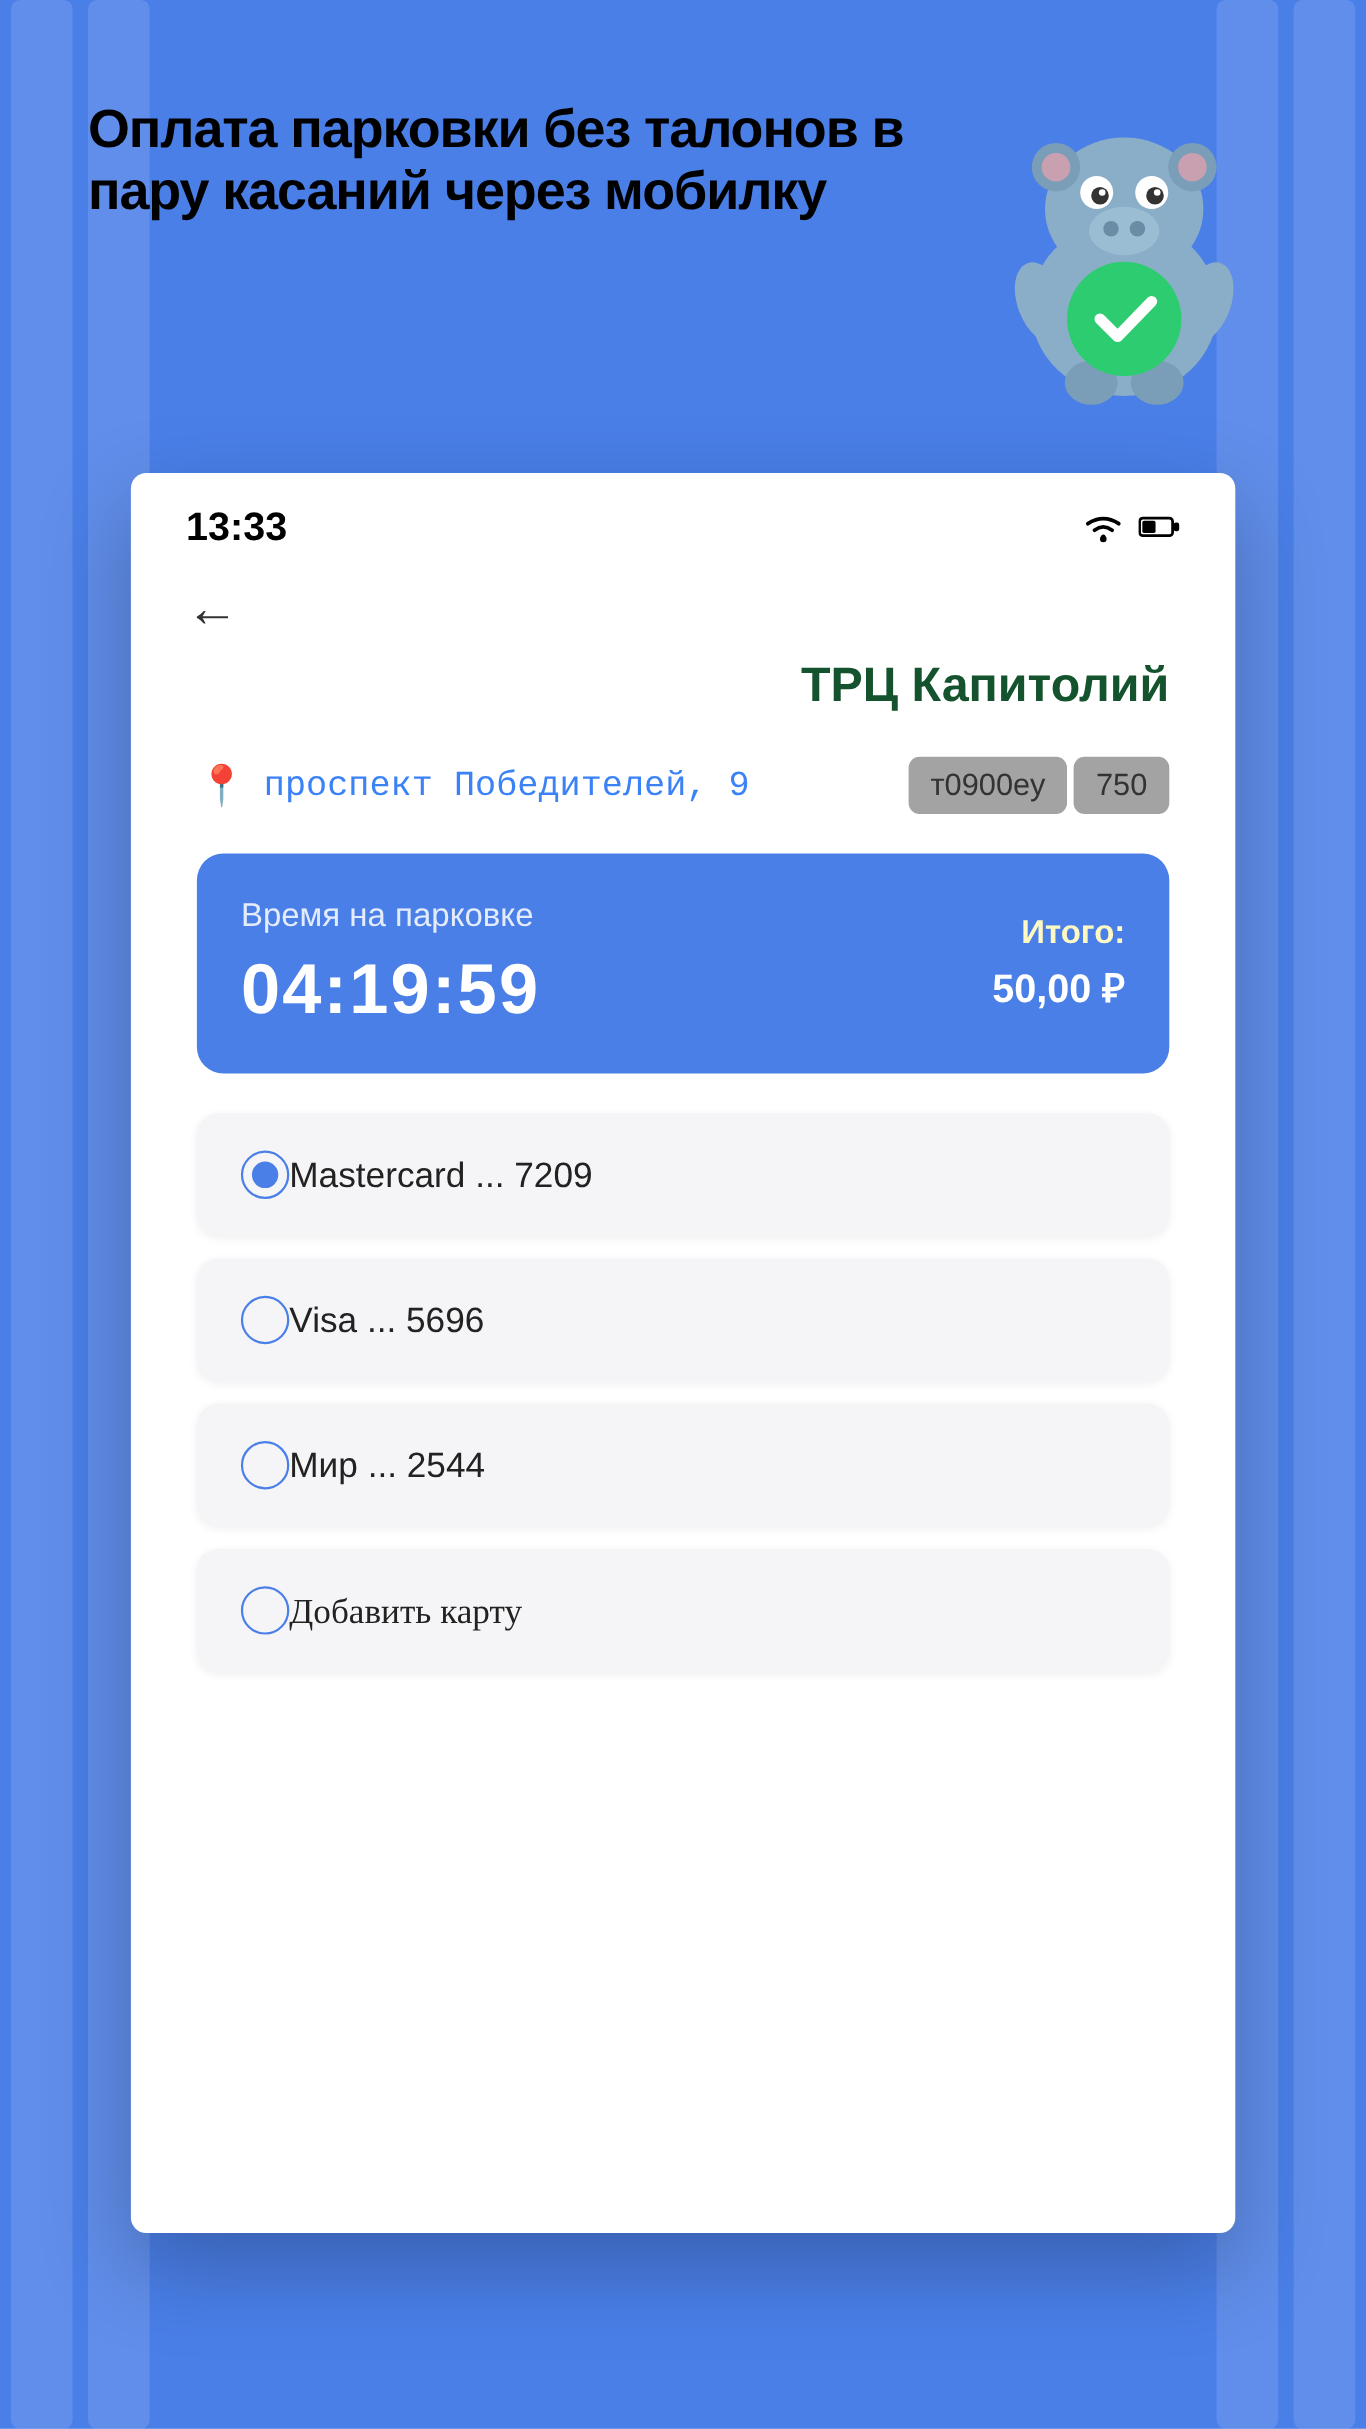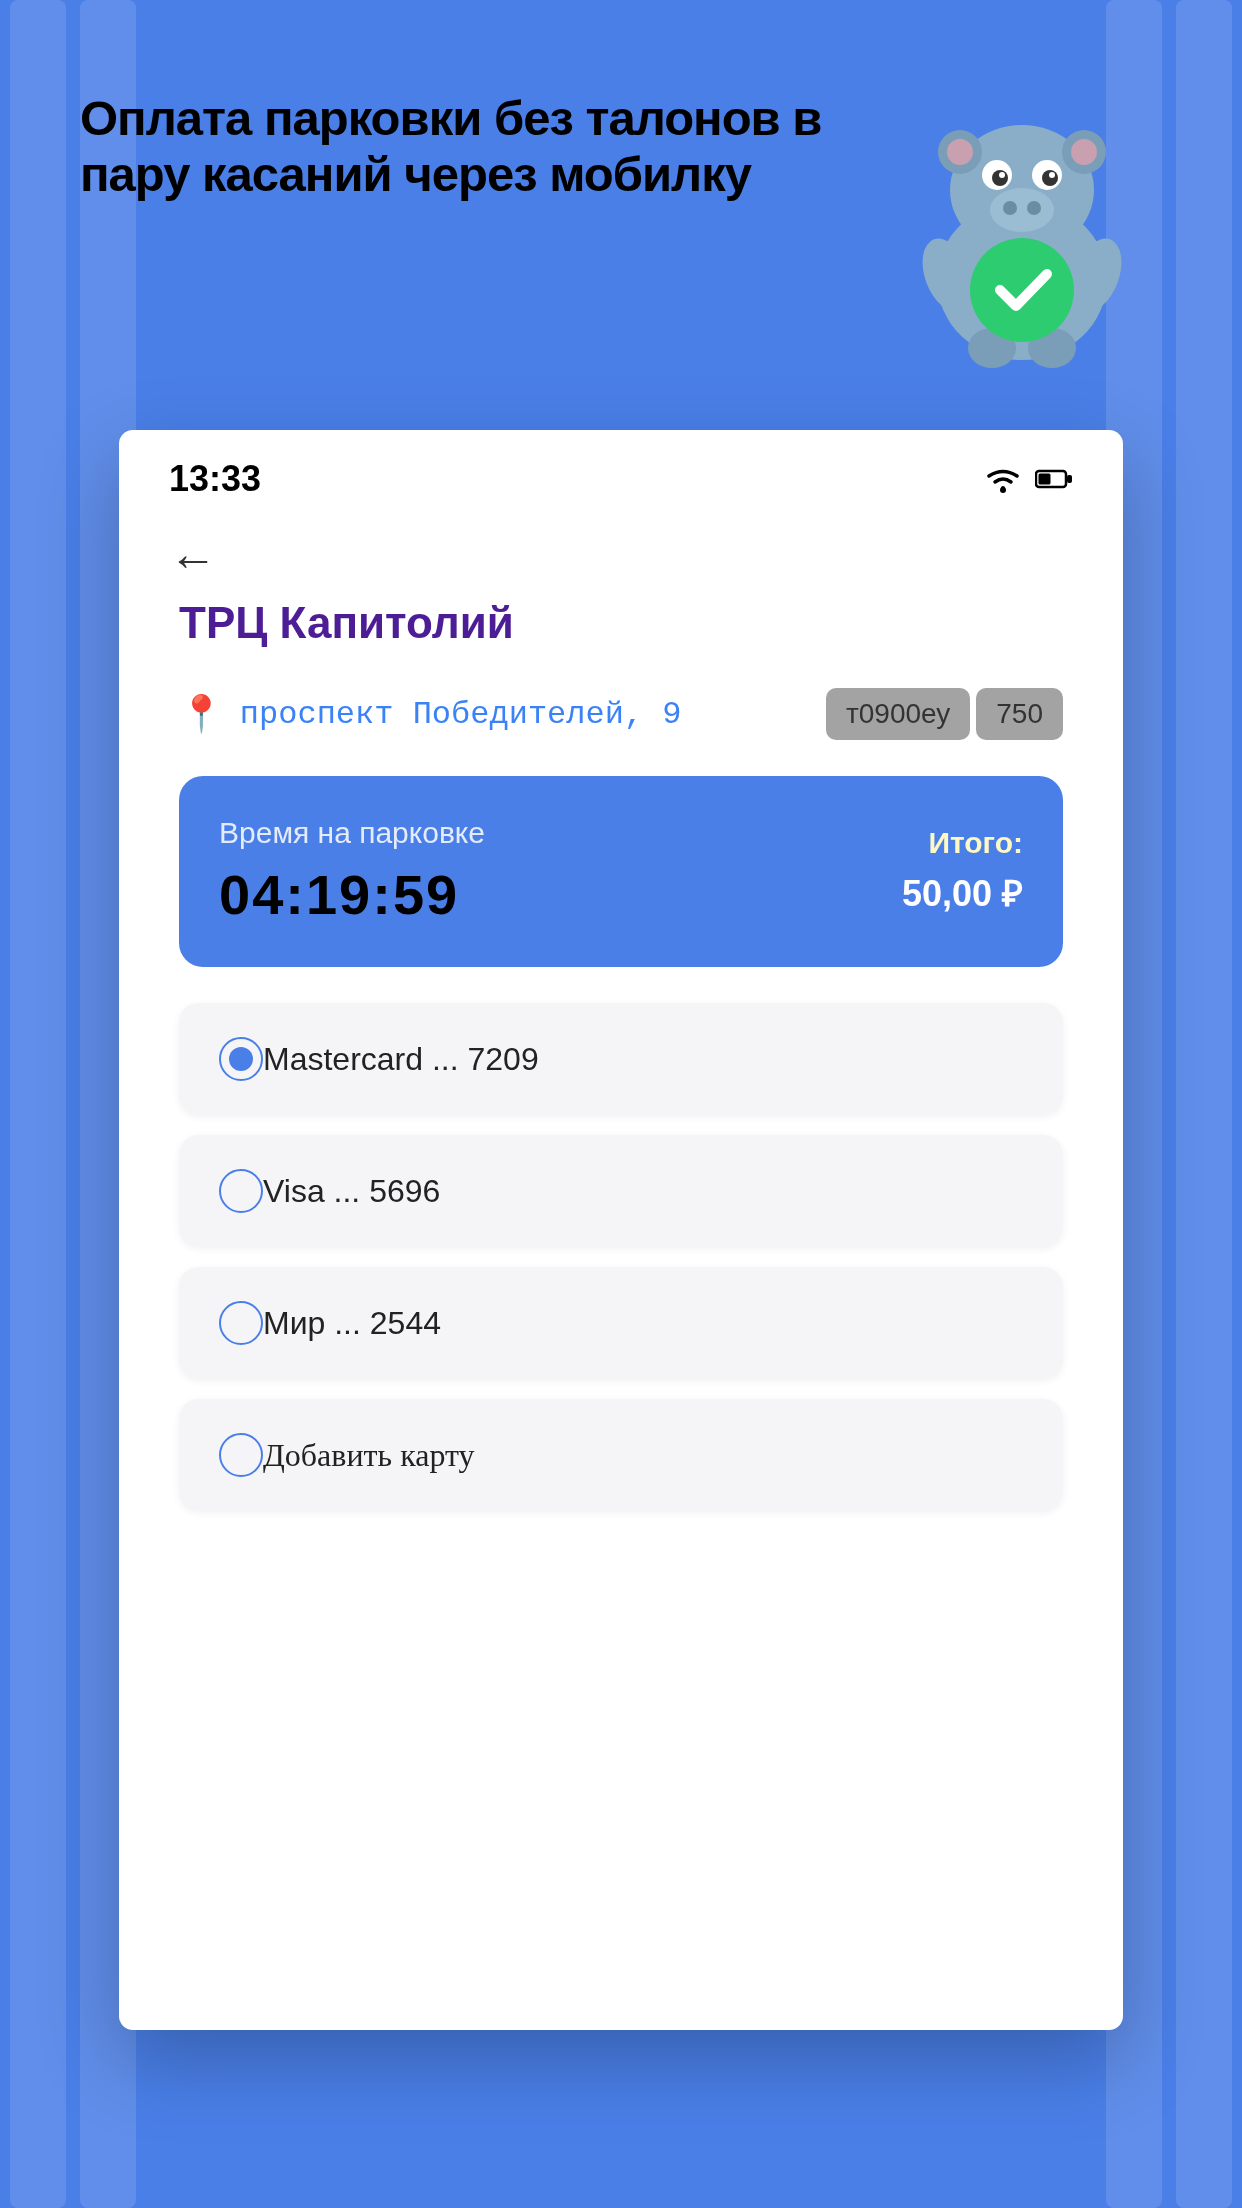--- a/index.html
+++ b/index.html
@@ -112,22 +112,22 @@
     }
 
     
     .phone-content {
       padding: 0 60px 60px 60px;
     }
 
     .venue-title {
       font-size: 44px;
       font-weight: 700;
-      color: #4c1d95;
-      text-align: left;
+      color: #14532d;
+      text-align: right;
       margin-bottom: 40px;
     }
 
     
     .location-row {
       display: flex;
       align-items: center;
       justify-content: space-between;
       margin-bottom: 36px;
     }
@@ -168,22 +168,22 @@
       display: flex;
       justify-content: space-between;
       align-items: center;
     }
     .parking-time-label {
       color: rgba(255,255,255,0.85);
       font-size: 30px;
       margin-bottom: 12px;
     }
     .parking-time-value {
-      color: #000000;
-      font-size: 56px;
+      color: #ffffff;
+      font-size: 64px;
       font-weight: 700;
       letter-spacing: 2px;
     }
     .parking-total {
       text-align: right;
     }
     .parking-total-label {
       color: #fef9c3;
       font-size: 30px;
       font-weight: 600;

